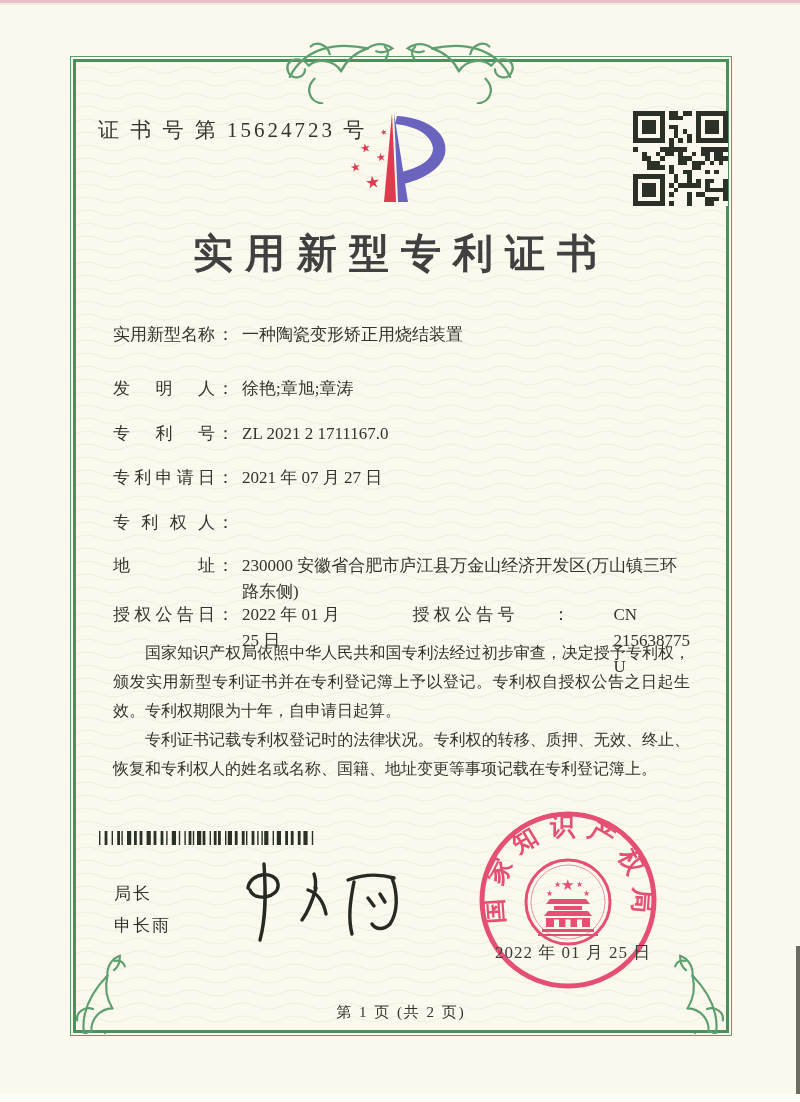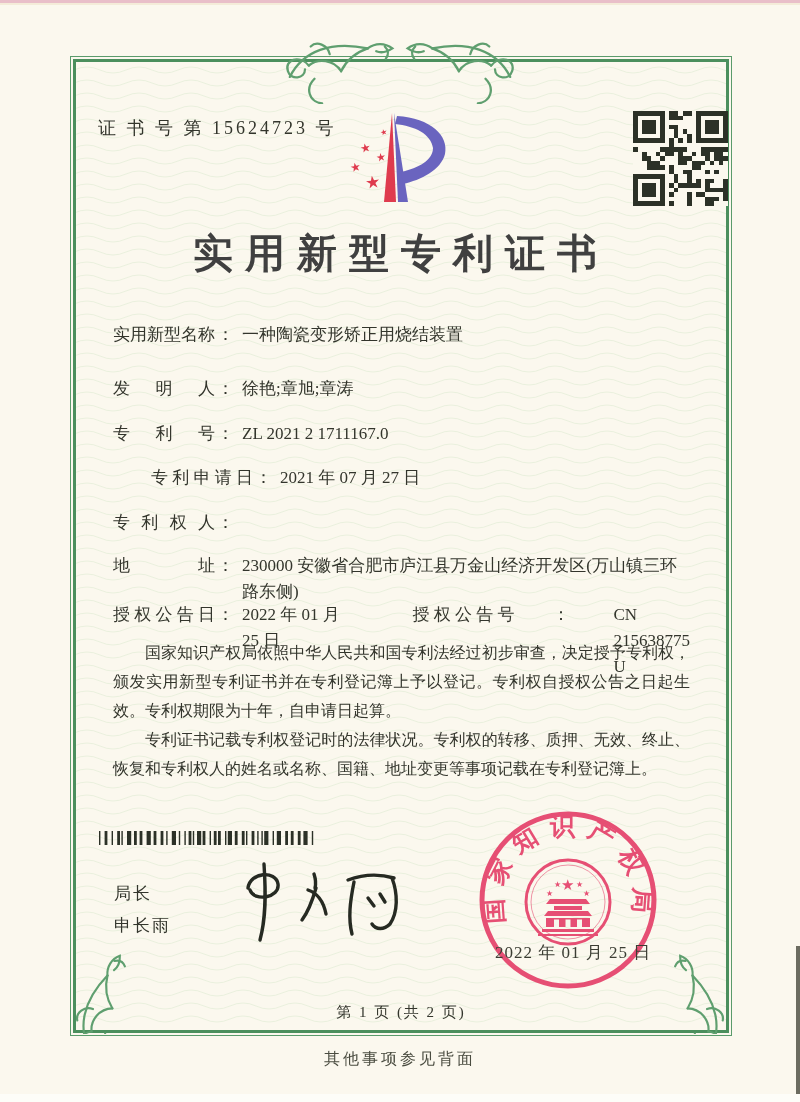--- a/index.html
+++ b/index.html
@@ -9,33 +9,33 @@
   .edge-top2{position:absolute;top:3px;left:0;right:0;height:2px;background:#f4ecd9;}
   .edge-right{position:absolute;right:0;top:946px;bottom:0;width:4px;background:#6c6c60;}
   .edge-bottom{position:absolute;left:0;right:0;bottom:0;height:8px;background:#fdfdf8;}
 
   .frame{position:absolute;left:70px;top:56px;width:660px;height:978px;
          border:1px solid #5a9b6b;z-index:1;}
   .frame-inner{position:absolute;inset:2px;border:3px solid #4b8f5d;}
   .waves{position:absolute;left:74px;top:60px;z-index:0;}
 
   .ornament{position:absolute;z-index:3;}
-  .cert-no{position:absolute;left:98px;top:116px;font-size:18px;letter-spacing:3px;z-index:4;}
+  .cert-no{position:absolute;left:98px;top:116px;font-size:21px;letter-spacing:3px;z-index:4;}
   .logo{position:absolute;left:331px;top:110px;z-index:4;}
   .qr{position:absolute;left:633px;top:111px;z-index:4;}
   .title{position:absolute;left:72px;top:226px;width:658px;text-align:center;
          font-size:40px;font-weight:700;letter-spacing:12px;color:#404040;z-index:4;}
 
   .field{position:absolute;left:113px;width:577px;display:flex;align-items:flex-start;
          font-size:17px;line-height:26px;z-index:4;}
   .flabel{display:inline-block;width:102px;text-align:justify;text-align-last:justify;flex:none;}
   .fcolon{flex:none;margin:0 8px 0 2px;}
   .fvalue{white-space:pre-wrap;}
   .f-name{top:322px;} .f-inventor{top:376px;} .f-patno{top:421px;}
-  .f-filing{top:465px;margin-left:38px;} .f-patentee{top:510px;} .f-address{top:553px;}
+  .f-filing{top:465px;} .f-patentee{top:510px;} .f-address{top:553px;}
   .f-grant{top:602px;}
   .addr-val{max-width:436px;}
   .grant2{margin-left:58px;display:flex;gap:36px;}
 
   .body-text{position:absolute;left:113px;top:638px;width:577px;font-size:16px;
              line-height:29px;text-align:justify;z-index:4;}
   .body-text p{margin:0;text-indent:2em;}
 
   .barcode{position:absolute;left:99px;top:831px;z-index:4;}
   .director-title{position:absolute;left:114px;top:882px;font-size:17px;letter-spacing:2px;z-index:4;}
@@ -436,14 +436,13 @@
         <rect x="103.5" y="119.5" width="5" height="7.5" fill="#f6f8ec"></rect>
         <rect x="115" y="119.5" width="5" height="7.5" fill="#f6f8ec"></rect>
         <rect x="80" y="129" width="52" height="3"></rect>
         <rect x="76" y="134" width="60" height="2"></rect>
       </g>
     </g>
   </svg>
   <div class="seal-date">2022 年 01 月 25 日</div>
 
   <div class="page-info">第 1 页 (共 2 页)</div>
-  <div class="back-note">其他事项参见背面</div>
 </div>
 
 </body></html>

